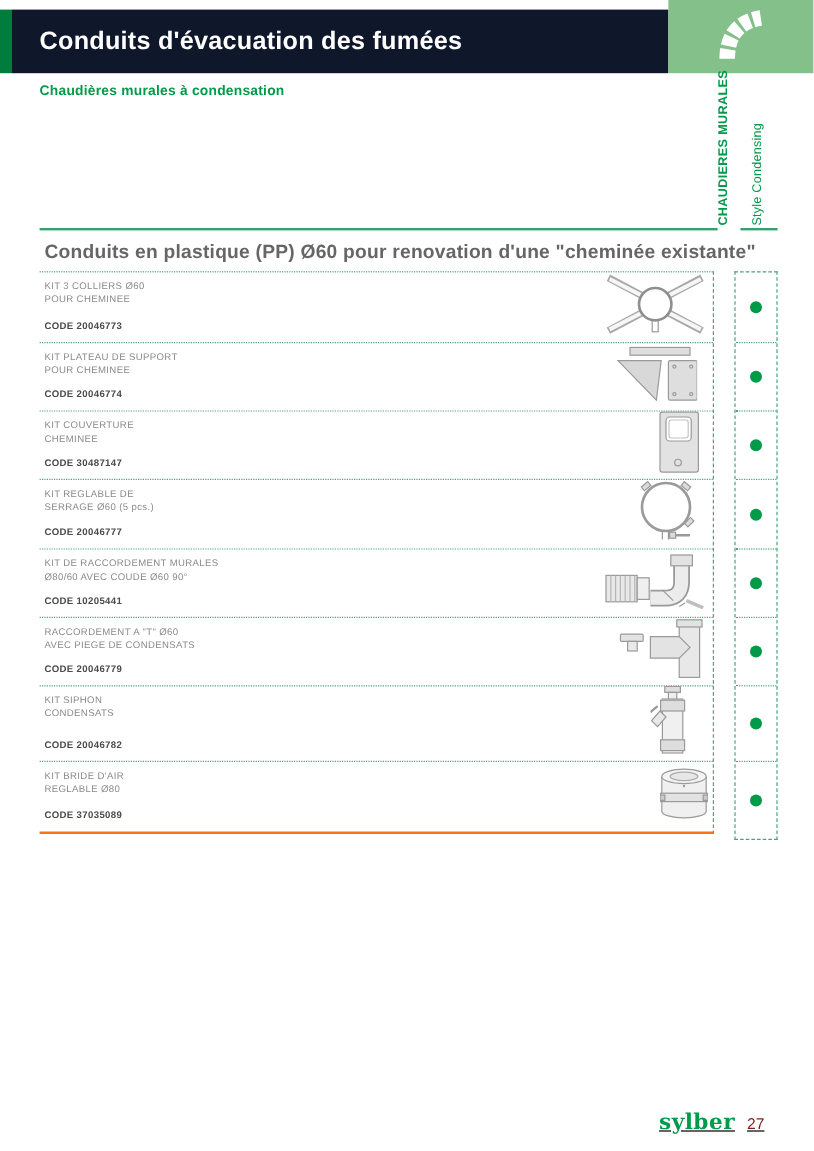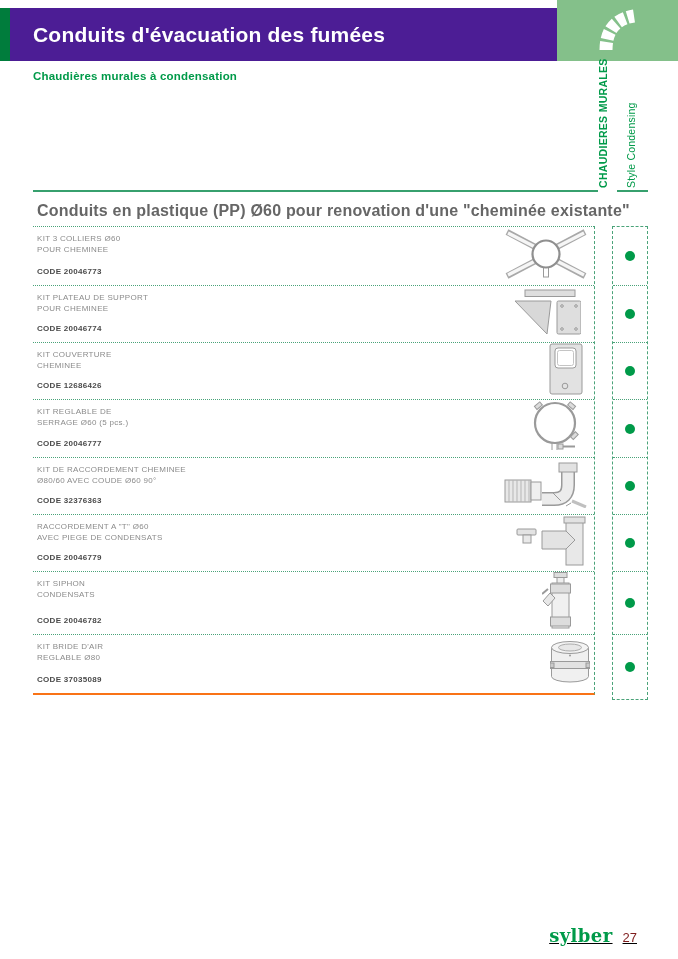--- a/index.html
+++ b/index.html
@@ -2,21 +2,21 @@
 <html><head>
 <meta charset="utf-8">
 <style>
   html,body{margin:0;padding:0;}
   body{
     width:678px;height:959px;position:relative;background:#ffffff;
     font-family:"Liberation Sans",sans-serif;overflow:hidden;
   }
   
   .header-accent{position:absolute;left:0;top:8px;width:10px;height:53px;background:#007c3c;}
-  .header-bar{position:absolute;left:10px;top:8px;width:547px;height:53px;background:#4c1d95;display:flex;align-items:center;}
+  .header-bar{position:absolute;left:10px;top:8px;width:547px;height:53px;background:#0f172a;display:flex;align-items:center;}
   .header-title{color:#ffffff;font-weight:bold;font-size:21px;padding-left:23px;letter-spacing:.2px;}
   .corner-box{position:absolute;left:557px;top:0;width:121px;height:61px;background:#84c08a;display:flex;align-items:center;justify-content:center;}
   
   .subtitle{position:absolute;left:33px;top:70px;color:#009a49;font-weight:bold;font-size:11.5px;letter-spacing:.2px;}
   
   .vtab{position:absolute;transform:rotate(-90deg);transform-origin:0 0;color:#009a49;white-space:nowrap;}
   .vtab-primary{left:597px;top:188px;width:112px;font-weight:bold;font-size:10.5px;letter-spacing:.3px;}
   .vtab-secondary{left:625px;top:188px;width:82px;font-size:10.5px;letter-spacing:.2px;}
   .rule-main{position:absolute;left:33px;top:190px;width:565px;height:2px;background:#37a06e;}
   .rule-tab{position:absolute;left:617px;top:190px;width:31px;height:2px;background:#37a06e;}
@@ -117,21 +117,21 @@
           </g>
       </svg>
     </span>
   </div>
 
   <div class="row">
     <div class="name">
       <span>KIT COUVERTURE</span>
       <span>CHEMINEE</span>
     </div>
-    <div class="code">CODE 12686426</div>
+    <div class="code">CODE 30487147</div>
     <span class="illu" style="right:11px">
       <svg width="34" height="52" viewBox="0 0 34 52">
         <rect x="1" y="1" width="32" height="50" rx="2" fill="#e2e2e2" stroke="#9a9a9a"></rect>
         <rect x="6" y="5" width="21" height="20" rx="3" fill="#ffffff" stroke="#9a9a9a"></rect>
         <rect x="8.5" y="7.5" width="16" height="15" rx="2" fill="none" stroke="#c4c4c4"></rect>
         <circle cx="16" cy="43" r="2.8" fill="none" stroke="#9a9a9a"></circle>
       </svg>
     </span>
   </div>
 
@@ -151,24 +151,24 @@
         <circle cx="25" cy="23" r="20" fill="#ffffff" stroke="#9a9a9a" stroke-width="2.2"></circle>
         <path d="M22,43 L22,50 M27,43 L27,50" stroke="#9a9a9a" fill="none"></path>
         <rect x="28" y="44" width="5" height="5" fill="#dcdcdc" stroke="#9a9a9a"></rect>
         <line x1="33" y1="46.5" x2="45" y2="46.5" stroke="#9a9a9a" stroke-width="2"></line>
       </svg>
     </span>
   </div>
 
   <div class="row">
     <div class="name">
-      <span>KIT DE RACCORDEMENT CHEMINEE</span>
+      <span>KIT DE RACCORDEMENT MURALES</span>
       <span>Ø80/60 AVEC COUDE Ø60 90°</span>
     </div>
-    <div class="code">CODE 32376363</div>
+    <div class="code">CODE 10205441</div>
     <span class="illu" style="right:2px">
       <svg width="88" height="48" viewBox="0 0 88 48">
         <rect x="1" y="20" width="26" height="22" fill="#e8e8e8" stroke="#9a9a9a"></rect>
         <g stroke="#b5b5b5">
             <line x1="5" y1="20" x2="5" y2="42"></line>
             <line x1="9" y1="20" x2="9" y2="42"></line>
             <line x1="13" y1="20" x2="13" y2="42"></line>
             <line x1="17" y1="20" x2="17" y2="42"></line>
             <line x1="21" y1="20" x2="21" y2="42"></line>
             <line x1="25" y1="20" x2="25" y2="42"></line>

